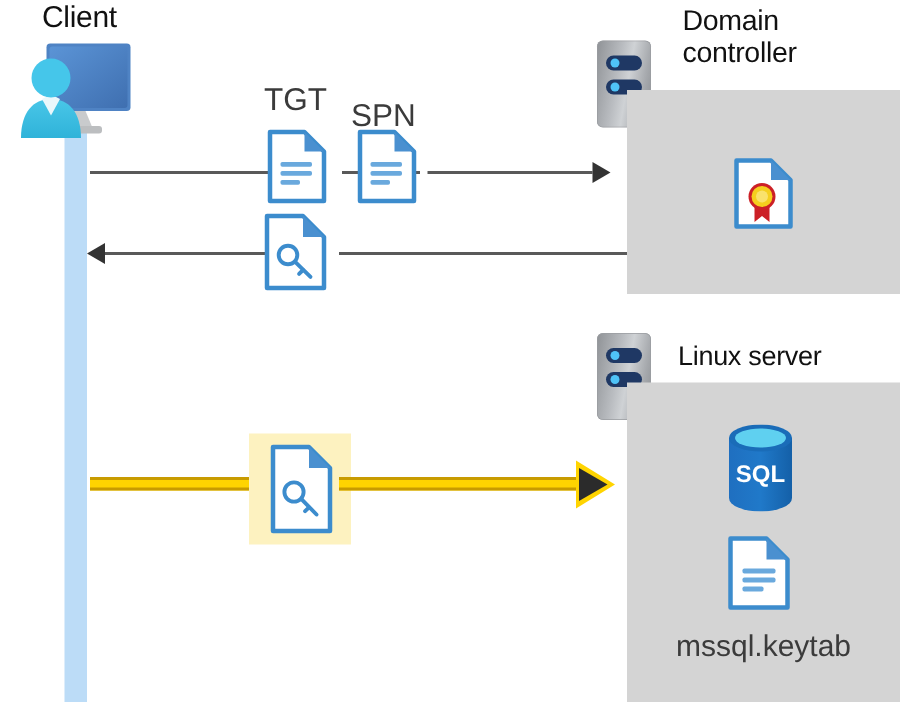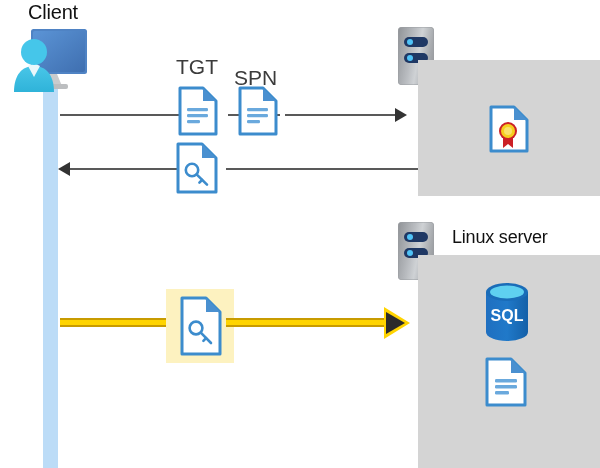--- a/index.html
+++ b/index.html
@@ -93,20 +93,24 @@
     <div class="bay b1">
         <span class="led"></span>
       </div>
     <div class="bay b2">
         <span class="led"></span>
       </div>
   </div>
 
   <div class="abs panel" id="dc-panel"></div>
 
+  <div class="abs lbl-bold" style="left:455px;top:4px;font-size:19px;width:140px;">
+    <div>Domain</div>
+    <div>controller</div>
+  </div>
 
   <div class="abs" style="left:489px;top:105px;">
     <svg width="40" height="48" viewBox="0 0 40 48">
       <path d="M2 2 h23 l13 13 v31 h-36 z" fill="#ffffff" stroke="#3c8ccd" stroke-width="3" stroke-linejoin="round"></path>
       <path d="M25 2 l13 13 h-13 z" fill="#4a90d0"></path>
 
       <path d="M14 30 l0 13 l5 -4 l5 4 l0 -13 z" fill="#cc2026"></path>
 
       <circle cx="19" cy="26" r="9" fill="#cc2026"></circle>
       <circle cx="19" cy="26" r="7" fill="#f5cf1e"></circle>
@@ -146,20 +150,21 @@
   <div class="abs" style="left:485px;top:357px;">
     <svg width="42" height="50" viewBox="0 0 42 50">
       <path d="M2 2 h24 l14 14 v32 h-38 z" fill="#ffffff" stroke="#3c8ccd" stroke-width="3" stroke-linejoin="round"></path>
       <path d="M26 2 l14 14 h-14 z" fill="#4a90d0"></path>
       <rect x="10" y="22" width="22" height="3.4" rx="1.2" fill="#6aa9dd"></rect>
       <rect x="10" y="28" width="22" height="3.4" rx="1.2" fill="#6aa9dd"></rect>
       <rect x="10" y="34" width="14" height="3.4" rx="1.2" fill="#6aa9dd"></rect>
     </svg>
   </div>
 
+  <div class="abs lbl-plain" style="left:418px;top:420px;width:182px;text-align:center;font-size:20px;">mssql.keytab</div>
 
   <div class="abs gline" style="left:60px;top:114px;width:120px;"></div>
   <div class="abs gline" style="left:228px;top:114px;width:52px;"></div>
   <div class="abs gline" style="left:285px;top:114px;width:110px;"></div>
   <div class="abs gtri right" style="left:395px;top:108px;"></div>
 
   <div class="abs lbl-plain" style="left:176px;top:55px;font-size:21px;">TGT</div>
   <div class="abs" style="left:178px;top:86px;">
     <svg width="40" height="50" viewBox="0 0 40 50">
       <path d="M2 2 h23 l13 13 v33 h-36 z" fill="#ffffff" stroke="#3c8ccd" stroke-width="3" stroke-linejoin="round"></path>

